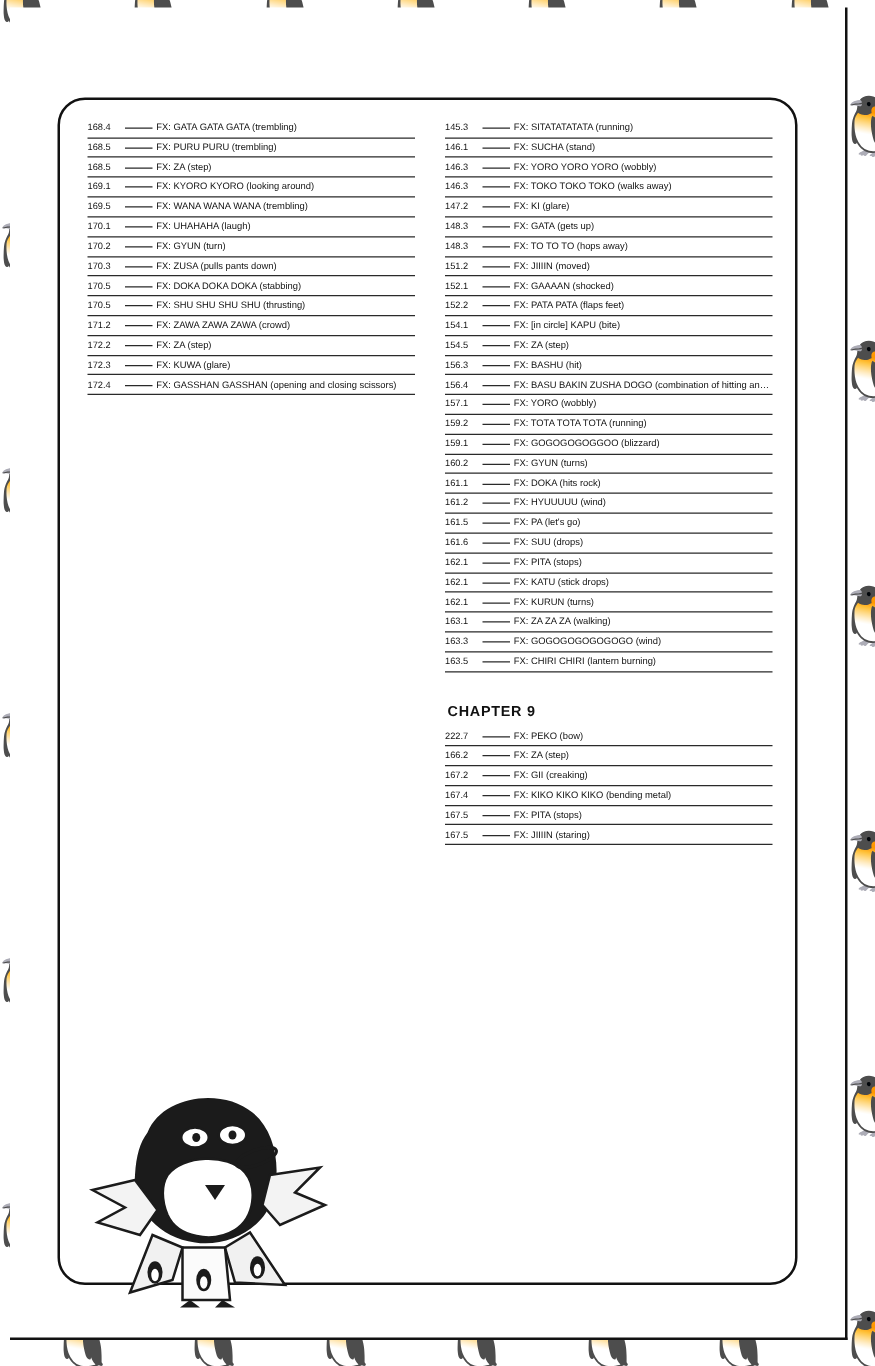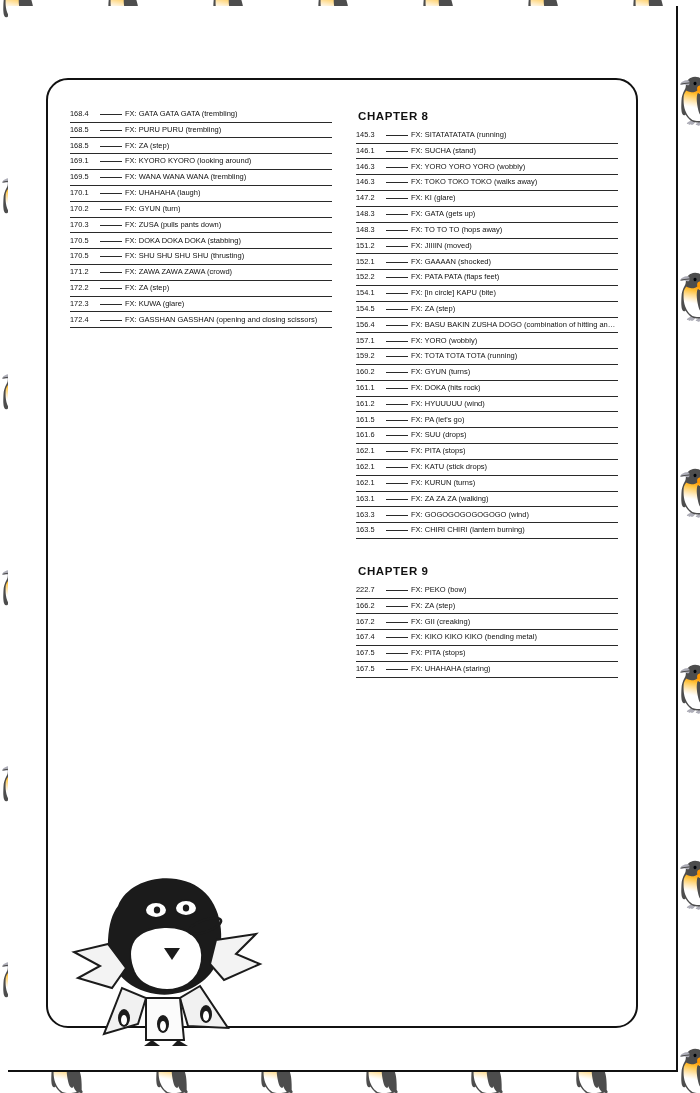--- a/index.html
+++ b/index.html
@@ -63,21 +63,20 @@
     background: #fff;
     box-sizing: border-box;
     z-index: 2;
   }
 
   
   .column {
     position: absolute;
     top: 18px;
     width: 262px;
-    margin-top: 12px;
   }
   #col-left  { left: 22px; }
   #col-right { left: 308px; }
 
   .chapter-head {
     font-size: 11.5px;
     font-weight: bold;
     letter-spacing: 0.6px;
     color: #111;
     margin: 0 0 9px 0;
@@ -294,21 +293,20 @@
           </li>
           <li class="fx-row">
             <span class="fx-page">172.4</span>
             <span class="fx-dash"></span>
             <span class="fx-text">FX: GASSHAN GASSHAN (opening and closing scissors)</span>
           </li>
         </ul>
     </div>
 
     <div class="column" id="col-right">
-      <h2 class="chapter-head">CHAPTER 8</h2>
       <ul class="fx-list" id="right-list-8">
           <li class="fx-row">
             <span class="fx-page">145.3</span>
             <span class="fx-dash"></span>
             <span class="fx-text">FX: SITATATATATA (running)</span>
           </li>
           <li class="fx-row">
             <span class="fx-page">146.1</span>
             <span class="fx-dash"></span>
             <span class="fx-text">FX: SUCHA (stand)</span>
@@ -357,33 +355,43 @@
             <span class="fx-page">154.1</span>
             <span class="fx-dash"></span>
             <span class="fx-text">FX: [in circle] KAPU (bite)</span>
           </li>
           <li class="fx-row">
             <span class="fx-page">154.5</span>
             <span class="fx-dash"></span>
             <span class="fx-text">FX: ZA (step)</span>
           </li>
           <li class="fx-row">
+            <span class="fx-page">156.3</span>
+            <span class="fx-dash"></span>
+            <span class="fx-text">FX: BASHU (hit)</span>
+          </li>
+          <li class="fx-row">
             <span class="fx-page">156.4</span>
             <span class="fx-dash"></span>
             <span class="fx-text">FX: BASU BAKIN ZUSHA DOGO (combination of hitting and slashing)</span>
           </li>
           <li class="fx-row">
             <span class="fx-page">157.1</span>
             <span class="fx-dash"></span>
             <span class="fx-text">FX: YORO (wobbly)</span>
           </li>
           <li class="fx-row">
             <span class="fx-page">159.2</span>
             <span class="fx-dash"></span>
             <span class="fx-text">FX: TOTA TOTA TOTA (running)</span>
+          </li>
+          <li class="fx-row">
+            <span class="fx-page">159.1</span>
+            <span class="fx-dash"></span>
+            <span class="fx-text">FX: GOGOGOGOGGOO (blizzard)</span>
           </li>
           <li class="fx-row">
             <span class="fx-page">160.2</span>
             <span class="fx-dash"></span>
             <span class="fx-text">FX: GYUN (turns)</span>
           </li>
           <li class="fx-row">
             <span class="fx-page">161.1</span>
             <span class="fx-dash"></span>
             <span class="fx-text">FX: DOKA (hits rock)</span>
@@ -457,21 +465,21 @@
             <span class="fx-text">FX: KIKO KIKO KIKO (bending metal)</span>
           </li>
           <li class="fx-row">
             <span class="fx-page">167.5</span>
             <span class="fx-dash"></span>
             <span class="fx-text">FX: PITA (stops)</span>
           </li>
           <li class="fx-row">
             <span class="fx-page">167.5</span>
             <span class="fx-dash"></span>
-            <span class="fx-text">FX: UHAHAHA (staring)</span>
+            <span class="fx-text">FX: JIIIIN (staring)</span>
           </li>
         </ul>
     </div>
 
   </div>
 
   <div id="illustration">
     <svg viewBox="0 0 215 200" width="215" height="200" xmlns="http://www.w3.org/2000/svg">
 
       <path d="M58 58 C70 28 118 22 142 42 C162 58 166 92 156 116 C148 136 120 150 96 146 C66 142 46 118 48 92 C49 76 52 66 58 58 Z" fill="#1b1b1b"></path>

